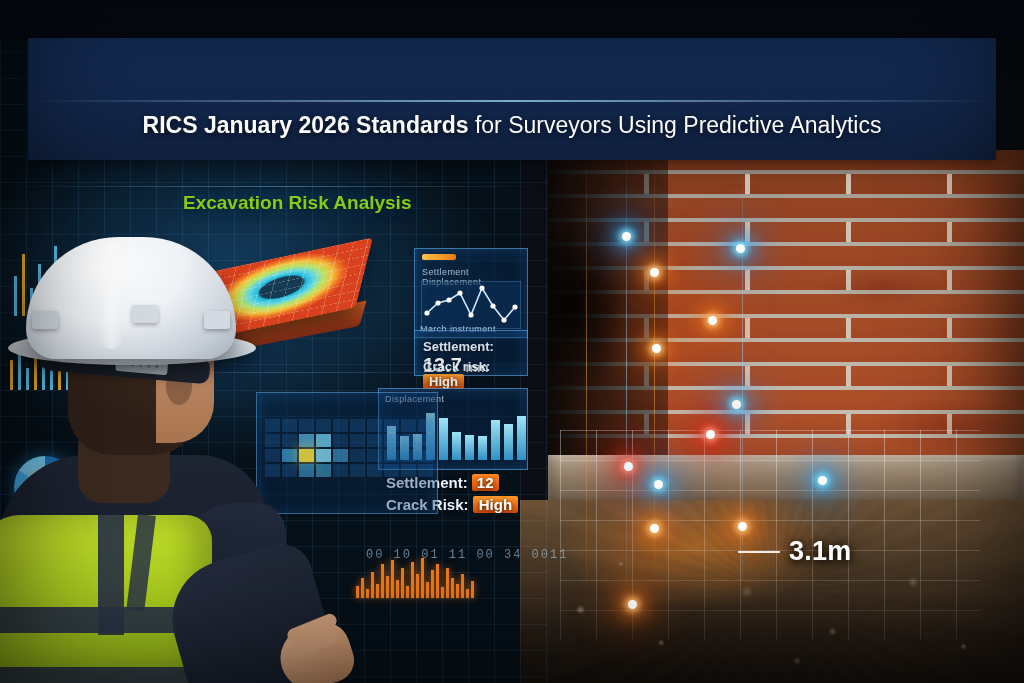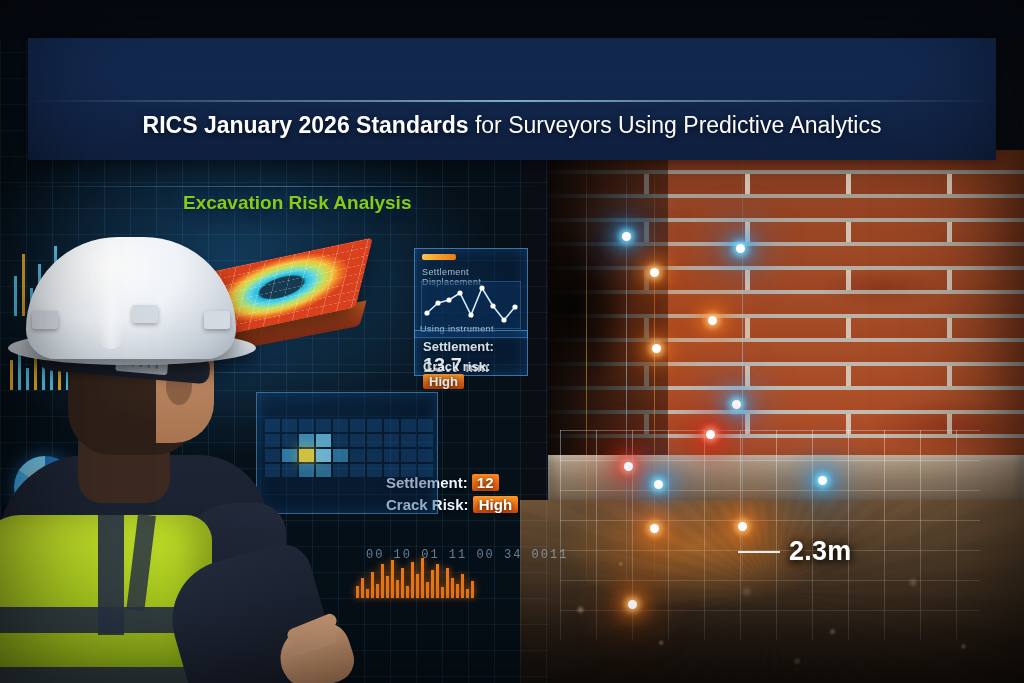--- a/index.html
+++ b/index.html
@@ -276,21 +276,21 @@
   <div class="dot cy" style="left:654px;top:480px"></div>
   <div class="dot or" style="left:650px;top:524px"></div>
   <div class="dot or" style="left:738px;top:522px"></div>
   <div class="dot cy" style="left:732px;top:400px"></div>
   <div class="dot rd" style="left:706px;top:430px"></div>
   <div class="dot cy" style="left:818px;top:476px"></div>
   <div class="dot or" style="left:628px;top:600px"></div>
 
   <div class="depth-row" style="left:738px;top:536px">
     <div class="depth-tick"></div>
-    <div class="depth-label">2.3m</div>
+    <div class="depth-label">3.1m</div>
   </div>
 
   <div class="hline" style="top:186px;width:548px"></div>
   <div class="hline" style="top:372px;width:548px;opacity:.55"></div>
 
   <div class="cs" style="left:8px;top:230px;width:120px;height:86px">
     <i style="left:6px;height:40px"></i>
       <i class="w" style="left:14px;height:62px"></i>
     <i style="left:22px;height:28px"></i>
       <i style="left:30px;height:52px"></i>
@@ -339,34 +339,50 @@
           <circle cx="39" cy="12" r="2.6"></circle>
             <circle cx="50" cy="34" r="2.6"></circle>
             <circle cx="61" cy="7" r="2.6"></circle>
           <circle cx="72" cy="25" r="2.6"></circle>
             <circle cx="83" cy="39" r="2.6"></circle>
             <circle cx="94" cy="26" r="2.6"></circle>
         </g>
       </svg>
     </div>
   </div>
-  <div class="panel-title" style="left:420px;top:324px">Using instrument</div>
+  <div class="panel-title" style="left:420px;top:324px">March instrument</div>
 
   <div class="panel" style="left:414px;top:330px;width:112px;height:44px">
     <div class="readout blur" style="left:8px;top:8px">
       <span>Settlement:</span>
       <span class="big-val">13.7</span>
       <span>mm</span>
     </div>
     <div class="readout blur" style="left:8px;top:28px">
       <span>Crack risk:</span>
       <span class="hi">High</span>
     </div>
   </div>
 
+  <div class="panel" style="left:378px;top:388px;width:148px;height:80px">
+    <div class="panel-title" style="left:6px;top:5px">Displacement</div>
+    <div class="bars" style="left:8px;bottom:9px;height:54px">
+      <div style="height:34px"></div>
+        <div style="height:24px"></div>
+        <div style="height:26px"></div>
+      <div style="height:47px"></div>
+        <div style="height:42px"></div>
+        <div style="height:28px"></div>
+      <div style="height:25px"></div>
+        <div style="height:24px"></div>
+        <div style="height:40px"></div>
+      <div style="height:36px"></div>
+        <div style="height:44px"></div>
+    </div>
+  </div>
 
   <div class="readout" style="left:386px;top:474px;font-size:15px">
     <span>Settlement:</span>
     <span class="val">12</span>
   </div>
   <div class="readout" style="left:386px;top:496px;font-size:15px">
     <span>Crack Risk:</span>
     <span class="hi">High</span>
   </div>
 

